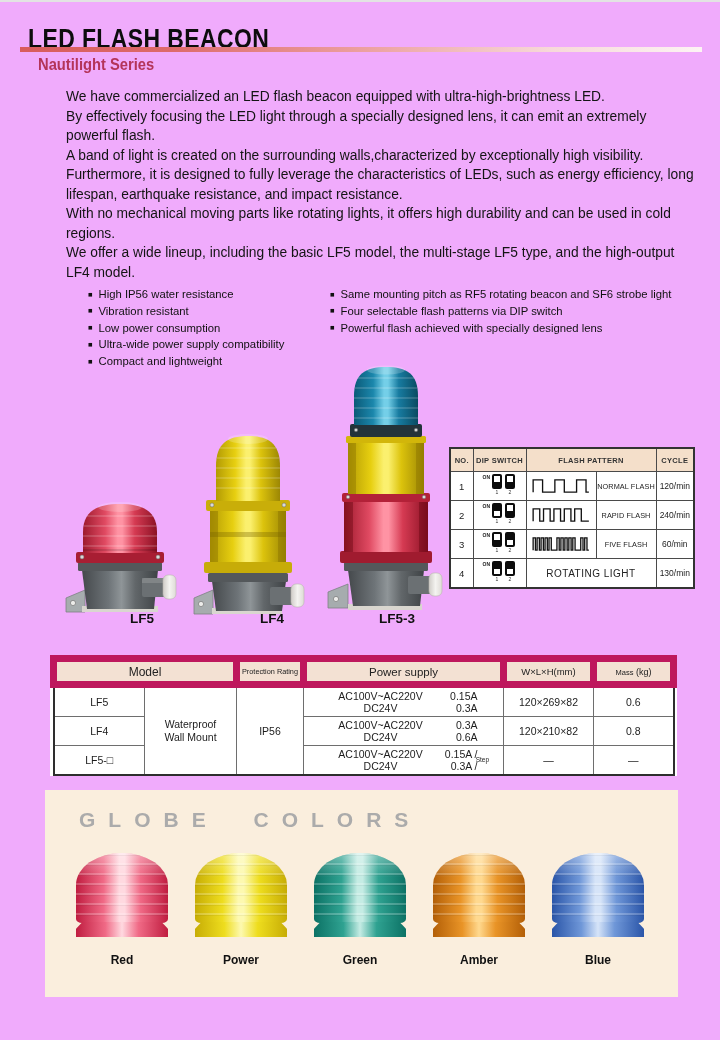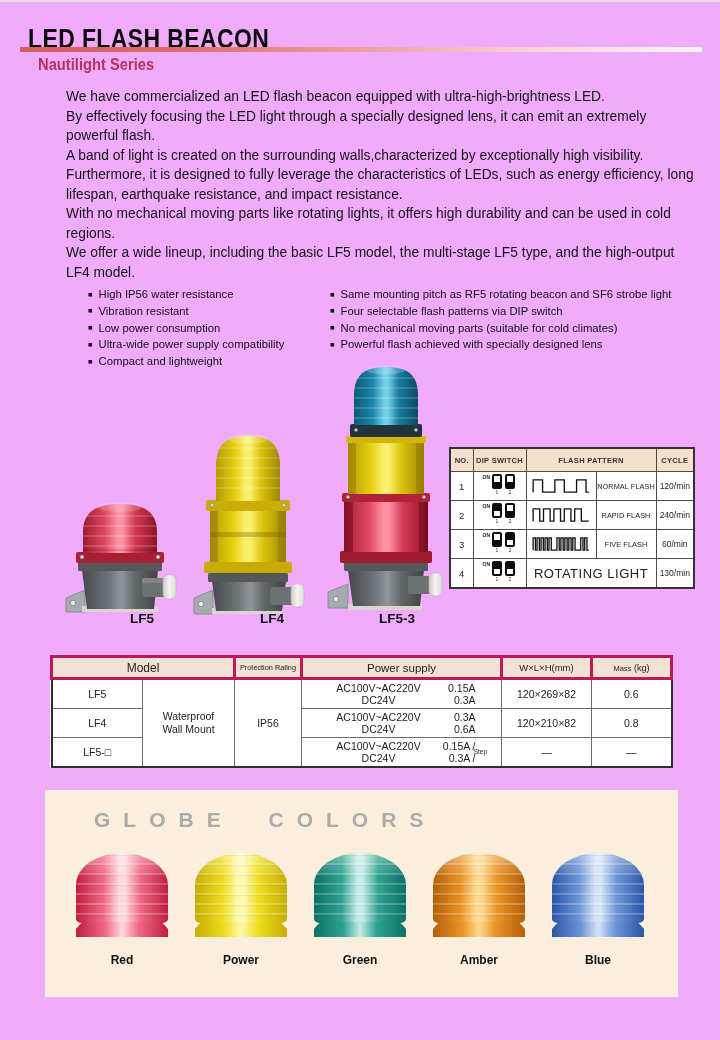--- a/index.html
+++ b/index.html
@@ -32,53 +32,53 @@
 
   
   table{border-collapse:collapse;table-layout:fixed;}
   .dip{position:absolute;left:449px;top:447px;width:244px;border:2px solid #333;background:#fff;}
   .dip th{background:#f4dfca;font-weight:bold;font-size:7.5px;color:#333;height:20px;
           border:1px solid #4a4a4a;text-align:center;letter-spacing:0.3px;}
   .dip td{border:1px solid #4a4a4a;height:28px;text-align:center;vertical-align:middle;padding:0;}
   .dip td.no{font-size:9.5px;color:#222;}
   .dip td.fname{font-size:7.3px;letter-spacing:0.1px;color:#222;}
   .dip td.cyc{font-size:8.5px;color:#222;}
-  .dip td.rot{font-size:13px;color:#222;letter-spacing:0.5px;}
+  .dip td.rot{font-size:10px;color:#222;letter-spacing:0.5px;}
   .wave{width:58px;height:17px;display:block;margin:0 auto;}
   .wave path{fill:none;stroke:#111;stroke-width:1.4;}
 
   .dipsw{display:inline-flex;align-items:flex-start;position:relative;padding-left:8px;}
   .on-label{position:absolute;left:0;top:0;font-size:5px;font-weight:bold;color:#222;}
   .sw-wrap{display:inline-block;margin:0 1.5px;text-align:center;}
   .sw{display:block;width:10px;height:15px;background:#0c0c0c;border-radius:2px;position:relative;}
   .knob{position:absolute;left:2px;width:6px;height:5.5px;background:#fff;}
   .knob.up{top:2px;}
   .knob.down{bottom:2px;}
   .sw-num{display:block;font-size:5px;color:#333;line-height:6px;}
 
   
   .spec{position:absolute;left:50px;top:655px;width:620px;border:2px solid #2e2e2e;background:#fff;}
-  .spec th{background:#f3e1d3;font-weight:normal;color:#222;height:17px;border:3px solid #be185d;text-align:center;}
+  .spec th{background:#f3e1d3;font-weight:normal;color:#222;height:17px;border:7px solid #be185d;text-align:center;}
   .spec th.model{font-size:12px;}
   .spec th.prot{font-size:7.3px;}
   .spec th.power{font-size:11.5px;}
   .spec th.dims{font-size:9.5px;}
   .spec th.mass{font-size:9px;}
   .spec th.mass .mass-word{font-size:7.5px;}
   .spec td{border:1px solid #6e6e6e;height:28px;font-size:10.5px;color:#1c1c1c;text-align:center;vertical-align:middle;padding:0;}
   .spec td.modelname{font-size:10.5px;}
   .spec td.mount{font-size:10.5px;line-height:13px;}
   .ps{position:relative;text-align:left;padding-left:30px;font-size:10px;line-height:12px;margin-top:33px;}
   .ps .lbl{display:inline-block;width:102px;}
   .ps .val{display:inline-block;width:46px;text-align:right;}
   .ps .note{position:absolute;right:14px;top:50%;transform:translateY(-50%);font-size:6.5px;color:#222;}
 
   
   .globe-box{position:absolute;left:45px;top:790px;width:633px;height:207px;background:#faeedd;}
-  .gc-title{position:absolute;left:49px;top:18px;font-size:21px;font-weight:bold;color:#ababab;
+  .gc-title{position:absolute;left:34px;top:18px;font-size:21px;font-weight:bold;color:#ababab;
             letter-spacing:13px;word-spacing:16px;white-space:nowrap;}
   .globe{position:absolute;top:63px;width:92px;}
   .g-dome{height:70px;border-radius:46px 46px 6px 6px / 32px 32px 4px 4px;position:relative;overflow:hidden;
           background:linear-gradient(90deg,var(--c1) 0%,var(--c2) 30%,var(--c3) 47%,var(--c3) 53%,var(--c2) 70%,var(--c1) 100%);}
   .g-dome::after{content:"";position:absolute;inset:0;
           background:repeating-linear-gradient(180deg,rgba(255,255,255,0.22) 0 2px,rgba(0,0,0,0.05) 2px 3px,transparent 3px 10px),
                      linear-gradient(180deg,rgba(255,255,255,0.35),transparent 35%);}
   .g-flange{height:15px;margin-top:-1px;
           background:linear-gradient(90deg,var(--c1),var(--c2) 32%,var(--c3) 50%,var(--c2) 68%,var(--c1));
           clip-path:polygon(7% 0,93% 0,100% 45%,100% 100%,0 100%,0 45%);}
@@ -105,21 +105,20 @@
   <div class="features left">
     <div class="feat">High IP56 water resistance</div>
     <div class="feat">Vibration resistant</div>
     <div class="feat">Low power consumption</div>
     <div class="feat">Ultra-wide power supply compatibility</div>
     <div class="feat">Compact and lightweight</div>
   </div>
   <div class="features right">
     <div class="feat">Same mounting pitch as RF5 rotating beacon and SF6 strobe light</div>
     <div class="feat">Four selectable flash patterns via DIP switch</div>
-    <div class="feat">No mechanical moving parts (suitable for cold climates)</div>
     <div class="feat">Powerful flash achieved with specially designed lens</div>
   </div>
 
   <svg class="beacon" style="left:60px;top:492px;width:122px;height:126px" viewBox="0 0 122 126">
     <defs>
       <linearGradient id="lf5r" x1="0" y1="0" x2="1" y2="0">
         <stop offset="0" stop-color="#9e1a2e"></stop>
           <stop offset="0.3" stop-color="#e04a62"></stop>
         <stop offset="0.47" stop-color="#ff93a4"></stop>
           <stop offset="0.53" stop-color="#ff93a4"></stop>

